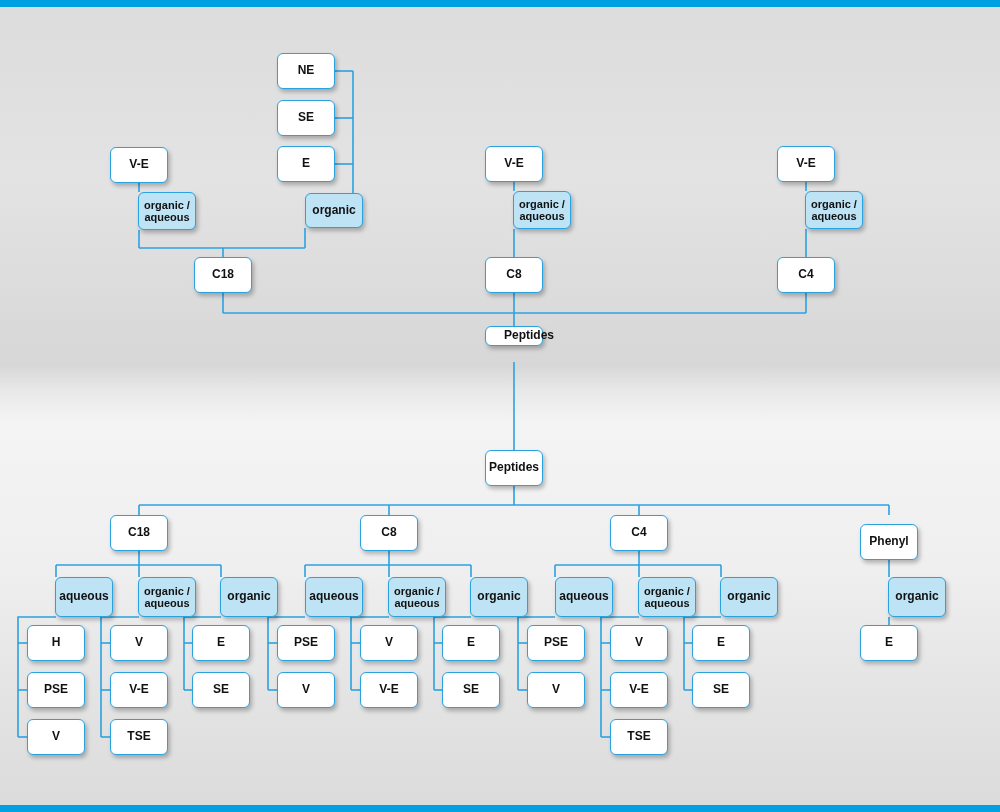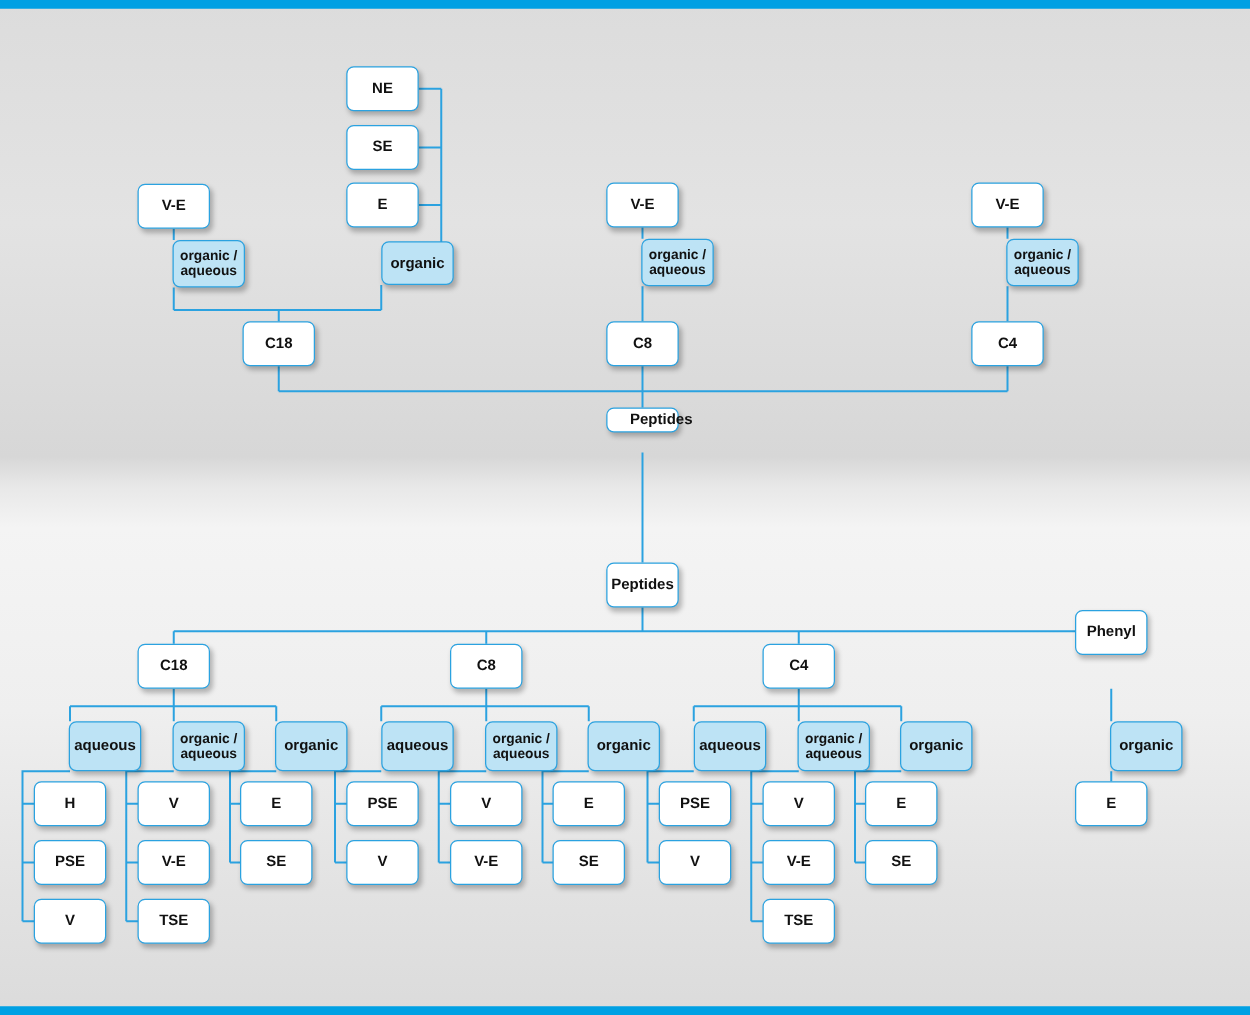--- a/index.html
+++ b/index.html
@@ -265,17 +265,17 @@
   <div class="node" style="left:527px; top:625px; width:58px; height:36px;">PSE</div>
   <div class="node" style="left:527px; top:672px; width:58px; height:36px;">V</div>
 
   <div class="node" style="left:610px; top:625px; width:58px; height:36px;">V</div>
   <div class="node" style="left:610px; top:672px; width:58px; height:36px;">V-E</div>
   <div class="node" style="left:610px; top:719px; width:58px; height:36px;">TSE</div>
 
   <div class="node" style="left:692px; top:625px; width:58px; height:36px;">E</div>
   <div class="node" style="left:692px; top:672px; width:58px; height:36px;">SE</div>
 
-  <div class="node" style="left:860px; top:488px; width:58px; height:36px;">Phenyl</div>
+  <div class="node" style="left:860px; top:524px; width:58px; height:36px;">Phenyl</div>
   <div class="node blue" style="left:860px; top:577px; width:58px; height:40px;">organic</div>
   <div class="node" style="left:860px; top:625px; width:58px; height:36px;">E</div>
 
 </div>
 
 </body></html>

